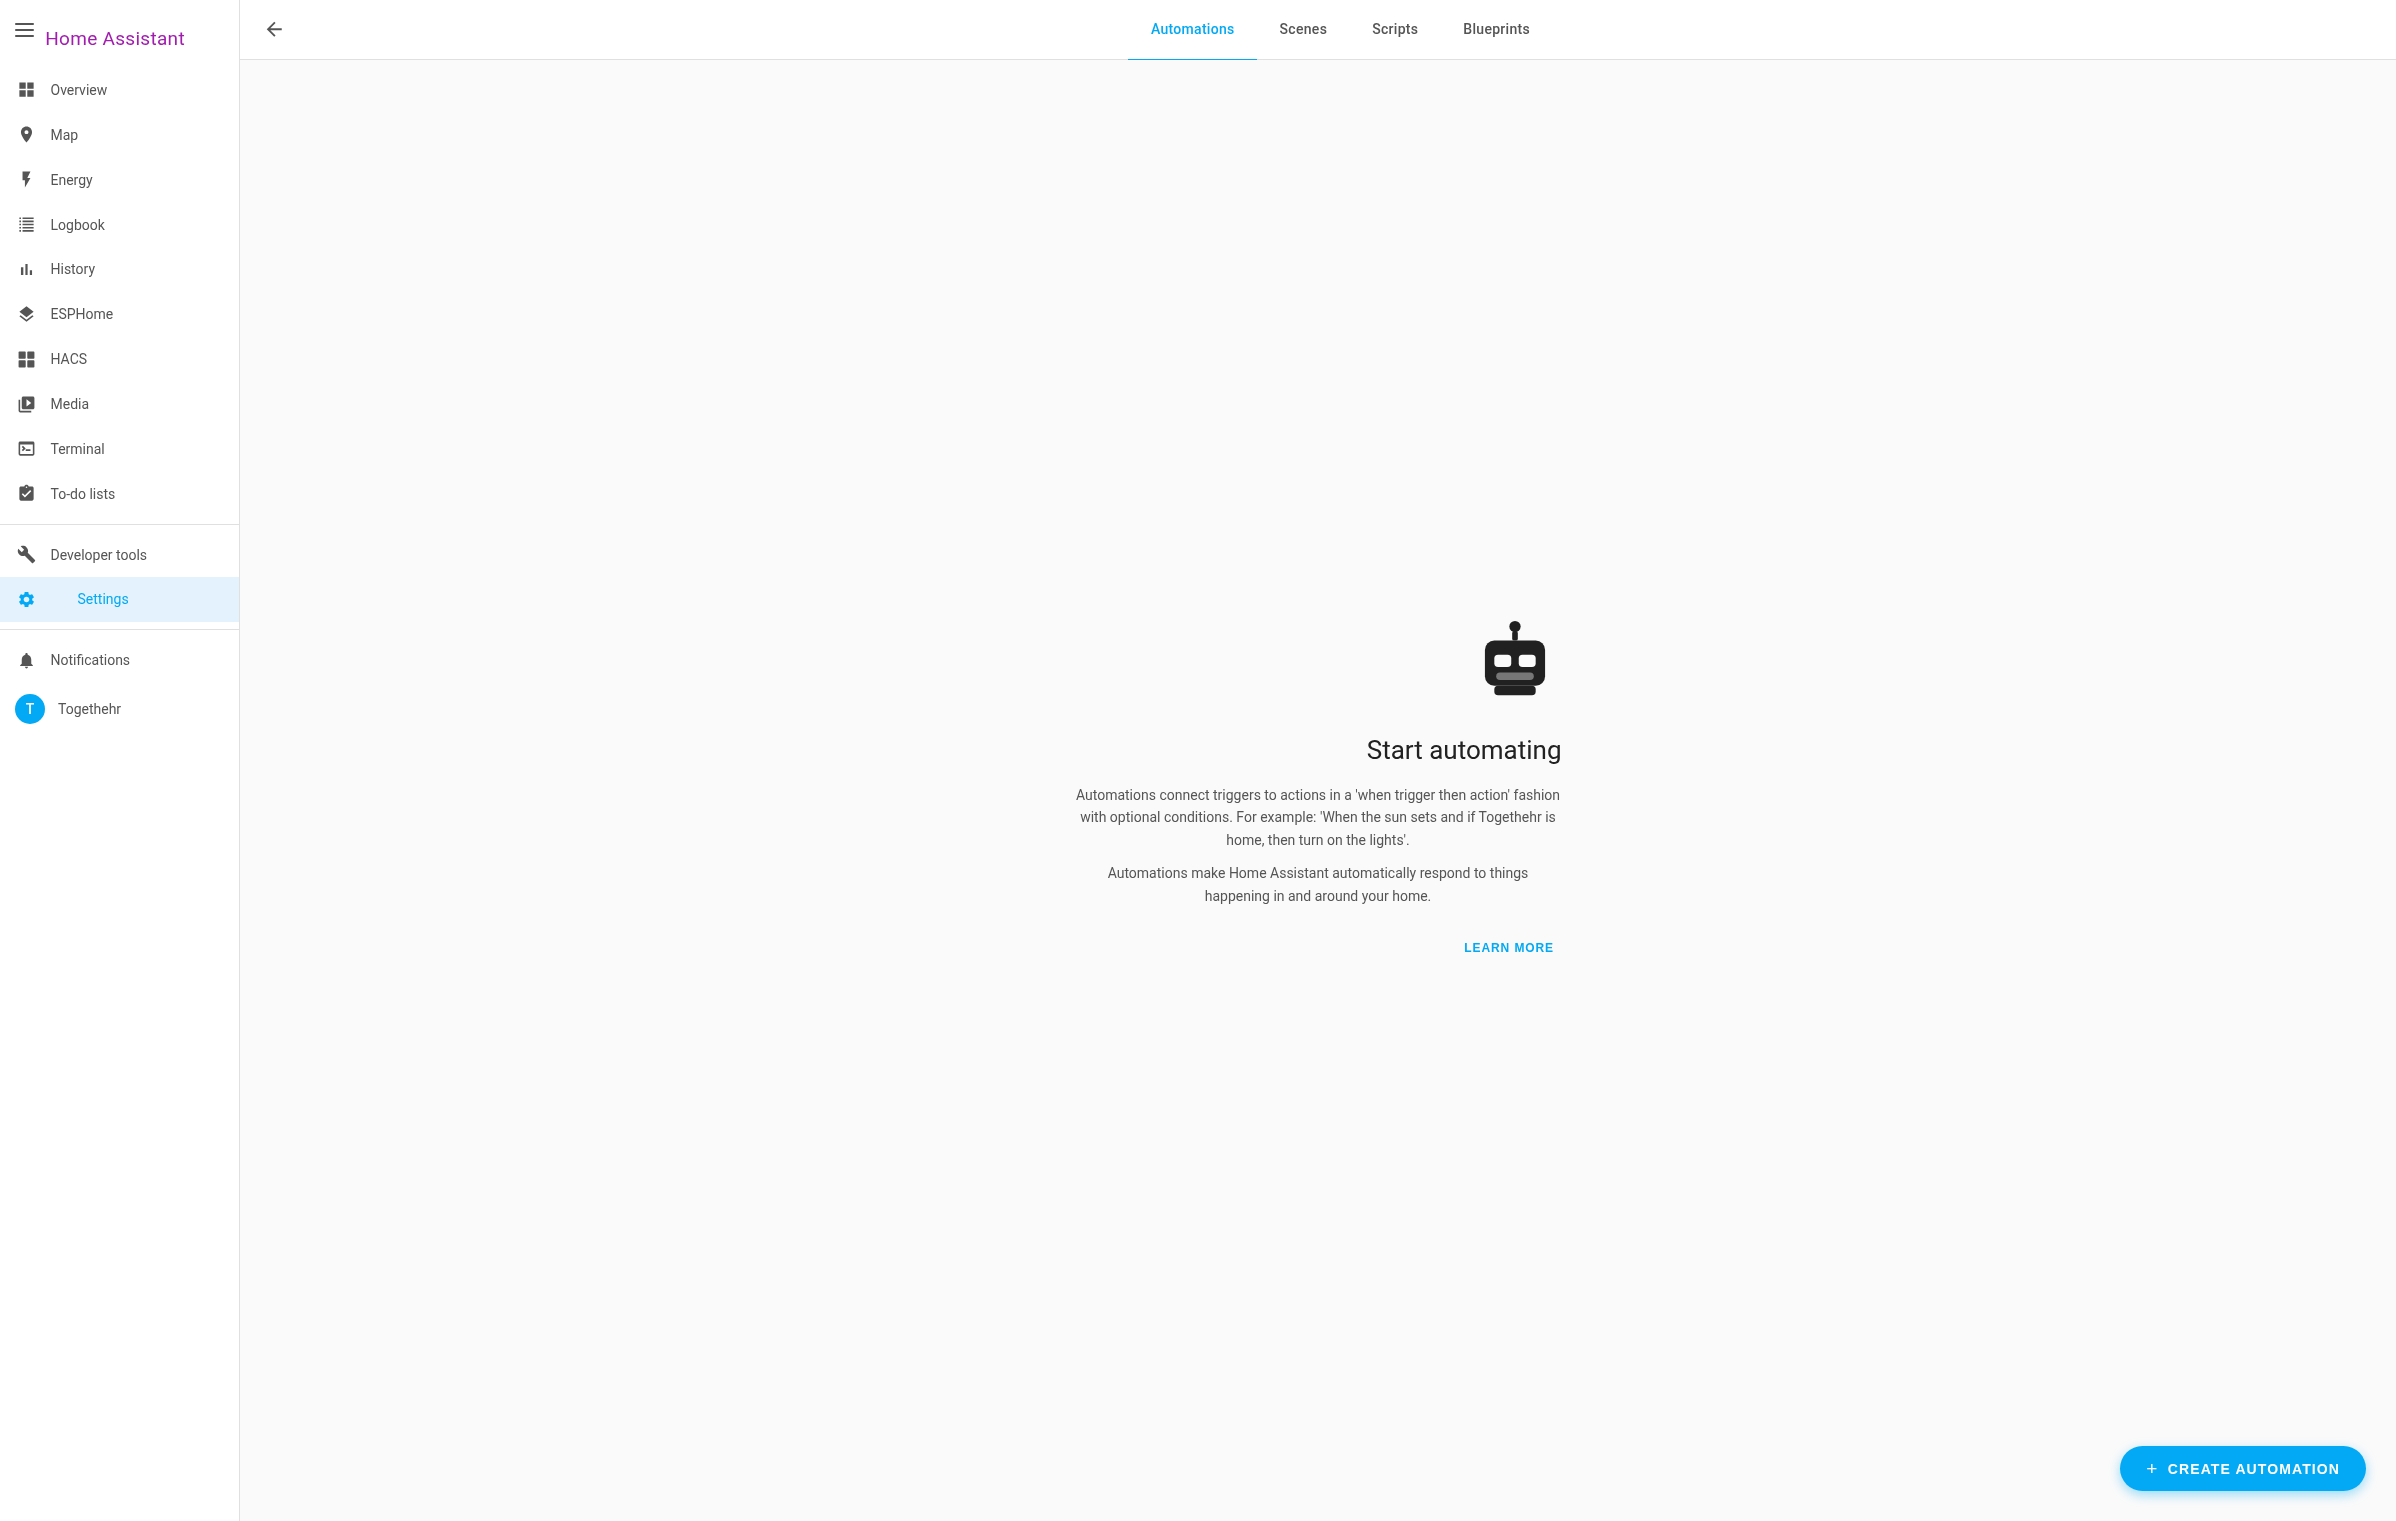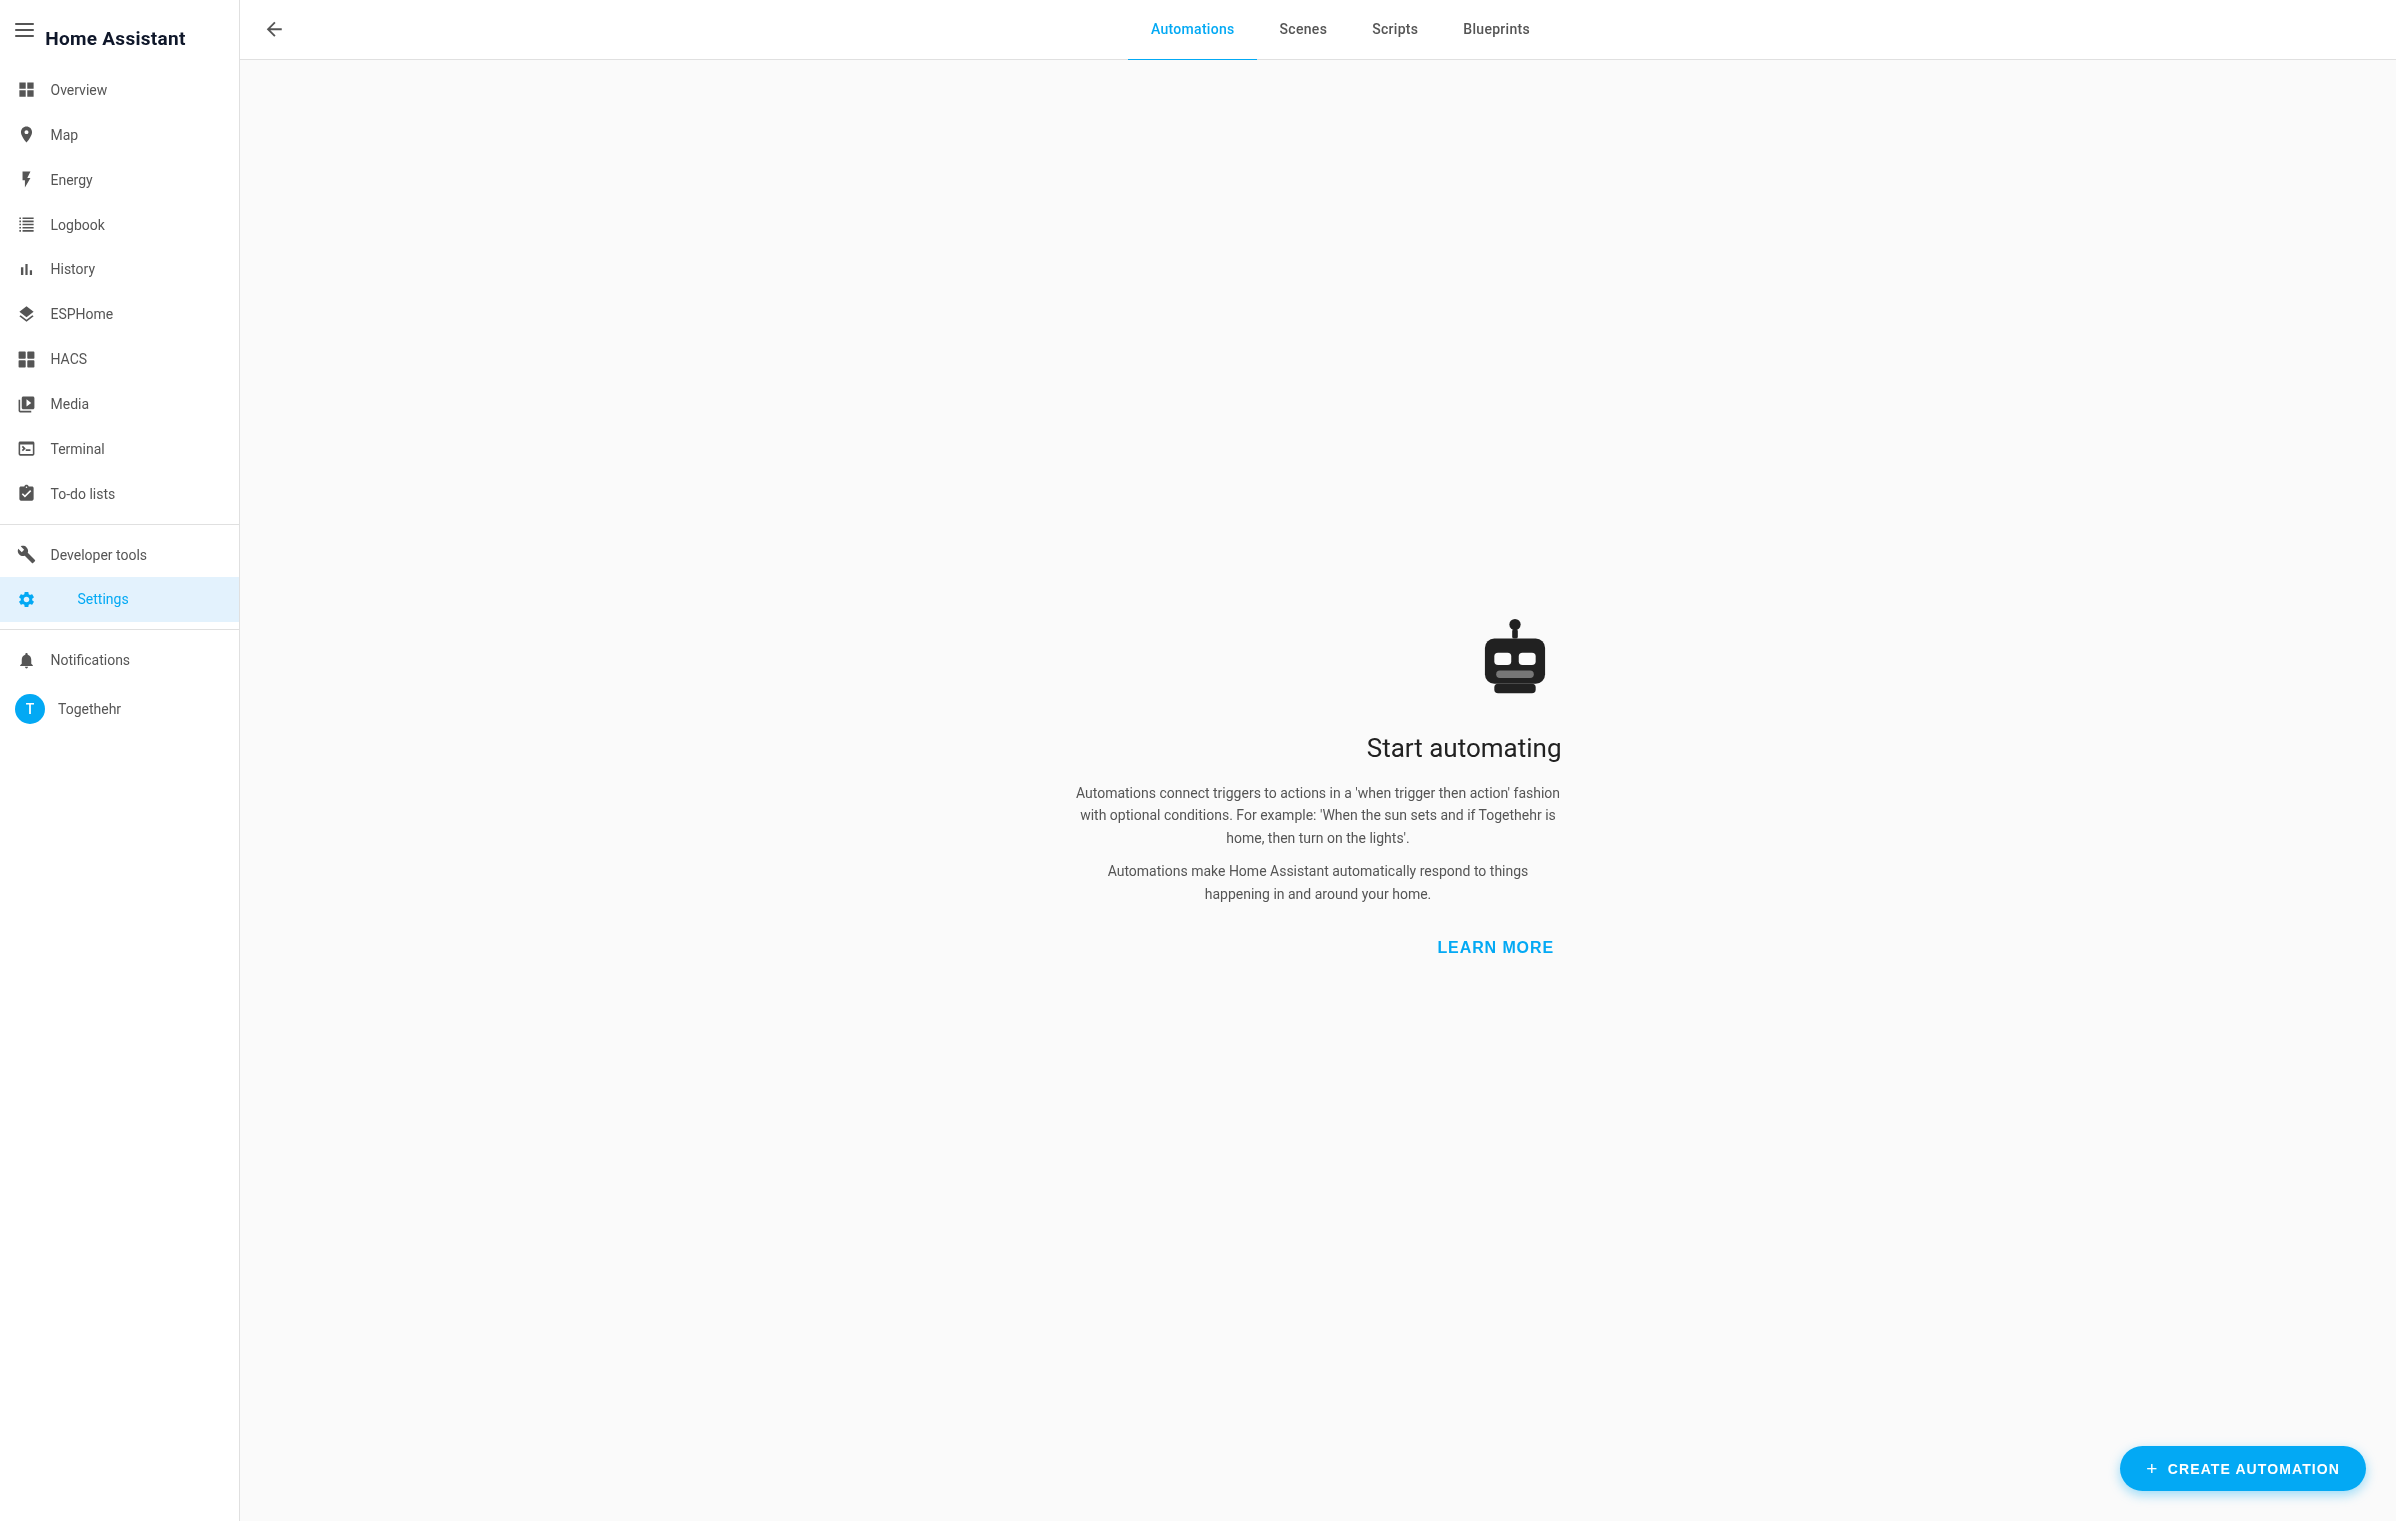--- a/index.html
+++ b/index.html
@@ -42,22 +42,22 @@
     .hamburger-icon span {
       display: block;
       width: 19px;
       height: 1.9px;
       background: #555;
       border-radius: 0.9px;
     }
 
     .app-title {
       font-size: 19px;
-      font-weight: 700;
-      color: #0f172a;
+      font-weight: 400;
+      color: #a21caf;
       letter-spacing: 0.3px;
       margin-top: 16px;
     }
 
     .sidebar-nav {
       flex: 1;
       display: flex;
       flex-direction: column;
       padding: 7.5px 0;
     }
@@ -203,21 +203,21 @@
 
     .empty-desc {
       font-size: 14px;
       color: #555;
       line-height: 1.6;
       margin-bottom: 11.2px;
     }
 
     .learn-more-btn {
       margin-top: 15px;
-      font-size: 16px;
+      font-size: 12px;
       font-weight: 700;
       color: #03a9f4;
       letter-spacing: 0.9px;
       cursor: pointer;
       text-transform: uppercase;
       background: none;
       border: none;
       padding: 7.5px;
     }
 

